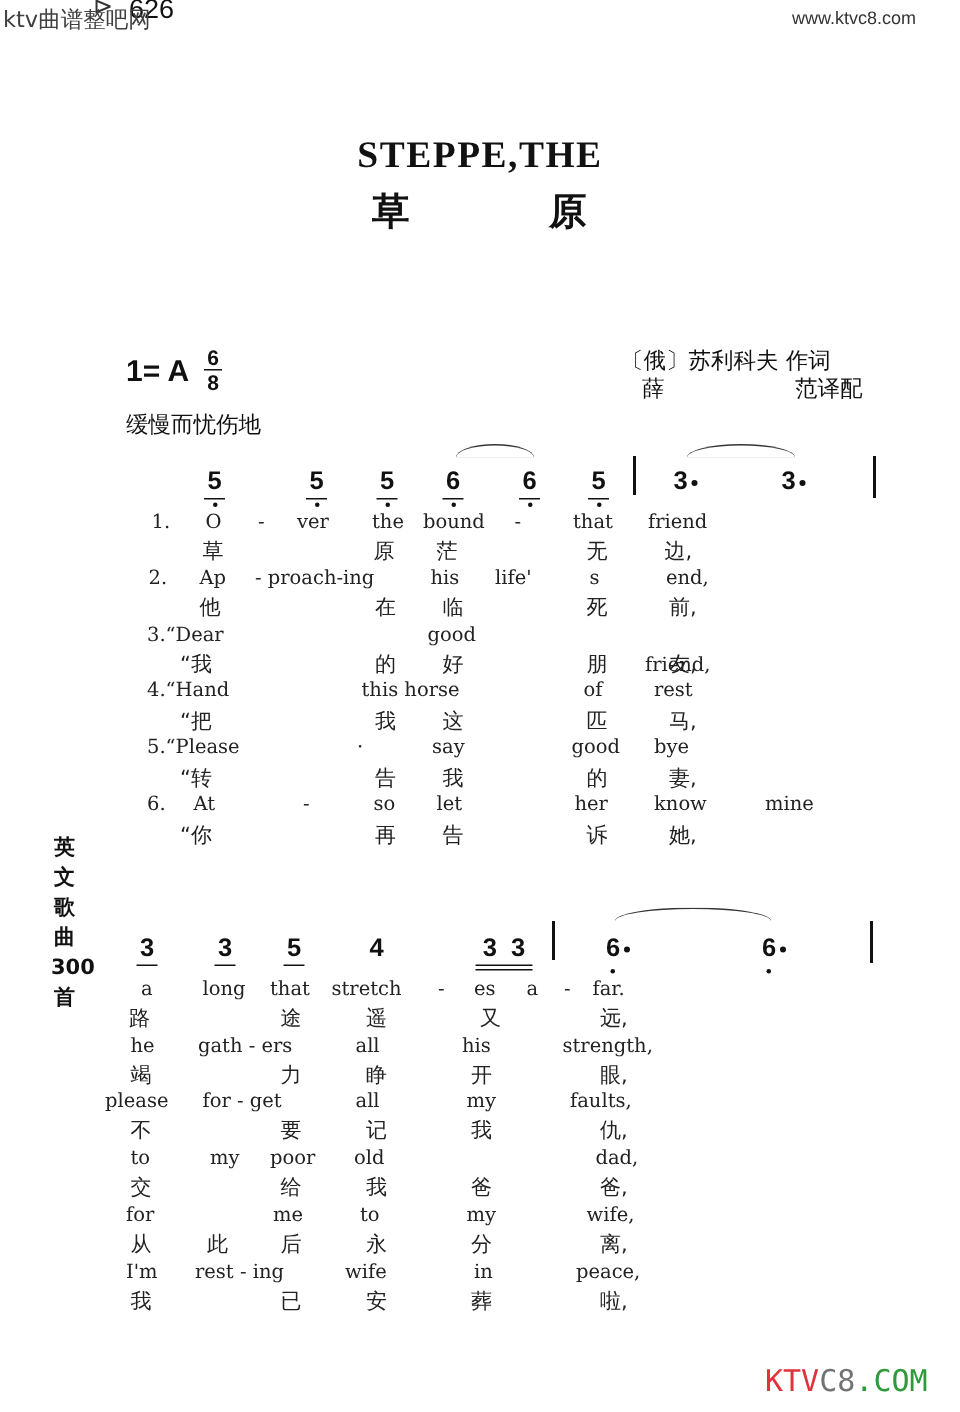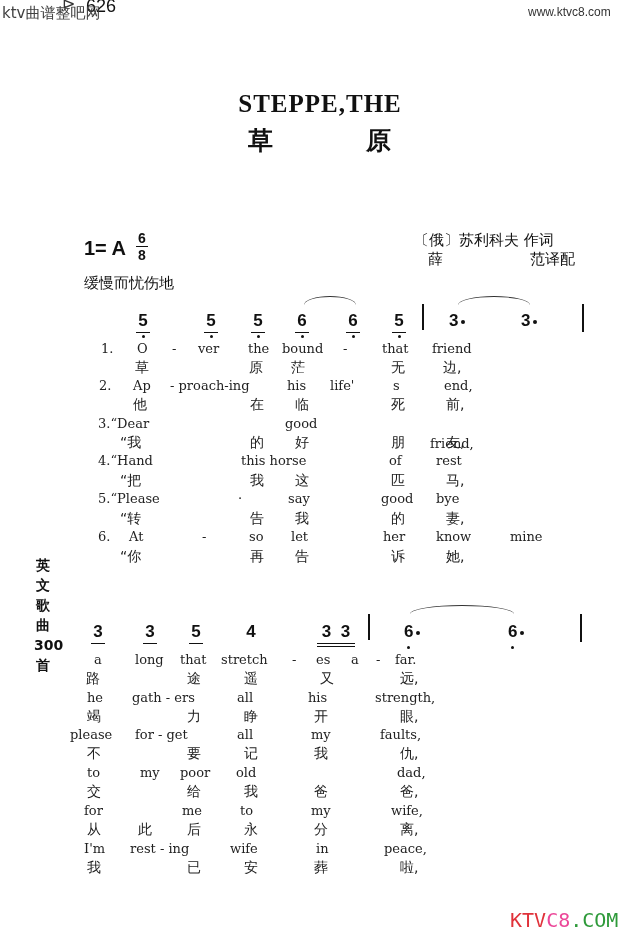--- a/index.html
+++ b/index.html
@@ -220,14 +220,14 @@
 <div class="abs lyr" style="left:230px;top:841px">wife</div>
 <div class="abs lyr" style="left:316px;top:841px">in</div>
 <div class="abs lyr" style="left:384px;top:841px">peace,</div>
 <div class="abs lyz" style="left:87px;top:859px">我</div>
 <div class="abs lyz" style="left:187px;top:859px">已</div>
 <div class="abs lyz" style="left:244px;top:859px">安</div>
 <div class="abs lyz" style="left:314px;top:859px">葬</div>
 <div class="abs lyz" style="left:400px;top:859px">啦,</div>
 
 <div class="abs wm-bottom">
-  <span style="color:#e0323a">KTV</span><span style="color:#ec4899">C8</span><span style="color:#2e9a3a">.COM</span>
+  <span style="color:#e0323a">KTV</span><span style="color:#737373">C8</span><span style="color:#2e9a3a">.COM</span>
 </div>
 
 </body></html>

